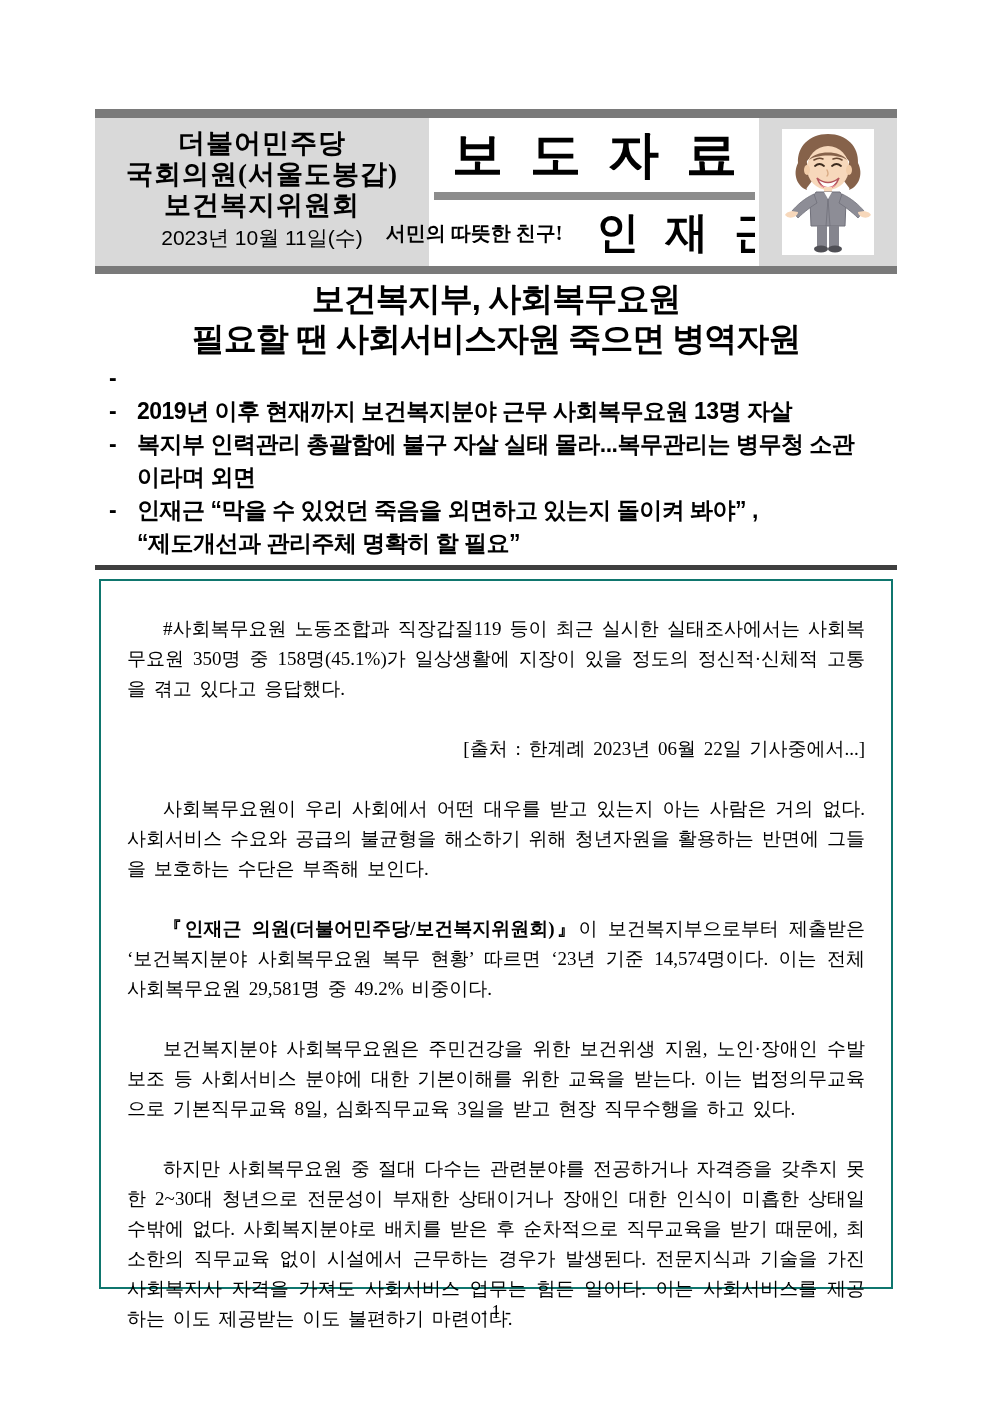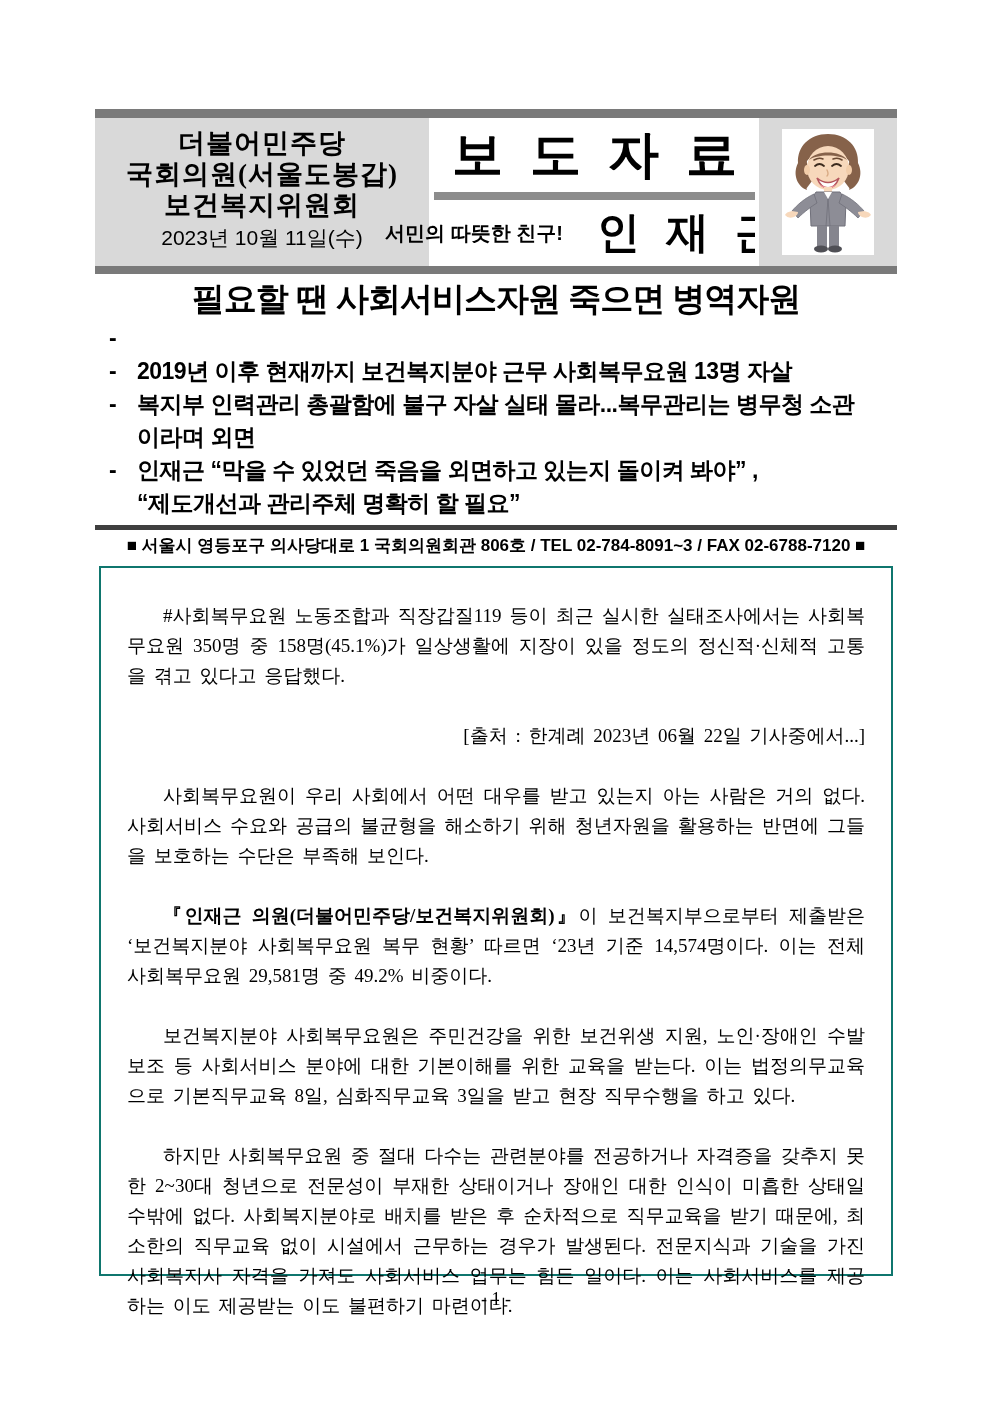--- a/index.html
+++ b/index.html
@@ -23,21 +23,21 @@
   .cell-left .org{font-weight:bold;font-size:27px;line-height:31px;letter-spacing:1px;}
   .cell-left .date{font-family:"Liberation Sans", sans-serif;font-size:21px;margin-top:3px;}
   .cell-mid{flex:1;display:flex;flex-direction:column;min-width:0;text-align:right;}
   .mid-top{height:74px;display:flex;align-items:center;justify-content:center;}
   .press-title{
     font-family:"Liberation Sans", sans-serif;font-weight:bold;
     font-size:51px;letter-spacing:27px;margin-left:27px;white-space:nowrap;
   }
   .mid-bar{height:8px;background:#8c8c8c;}
   .mid-bottom{flex:1;display:flex;align-items:center;justify-content:center;gap:16px;padding:4px 0;}
-  .slogan{font-weight:bold;font-size:20px;font-family:Liberation Sans, sans-serif;white-space:nowrap;}
+  .slogan{font-weight:bold;font-size:20px;font-family:Liberation Serif, serif;white-space:nowrap;}
   .mp-name{
     font-family:"Liberation Sans", sans-serif;font-weight:bold;
     font-size:43px;letter-spacing:26px;margin-left:18px;white-space:nowrap;
   }
   .cell-right{
     width:138px;background:#d9d9d9;border-left:4px solid #ffffff;
     display:flex;align-items:center;justify-content:center;
   }
   .photo-frame{width:92px;height:126px;background:#ffffff;display:block;}
 
@@ -143,20 +143,21 @@
 
             <ellipse cx="39" cy="120" rx="7" ry="3.4" fill="#4f4f55"></ellipse>
             <ellipse cx="53" cy="120" rx="7" ry="3.4" fill="#4f4f55"></ellipse>
           </svg>
         </div>
       </div>
       <div class="hbar bottom"></div>
     </div>
 
     <div class="headline">
+      <div>보건복지부, 사회복무요원</div>
       <div>필요할 땐 사회서비스자원 죽으면 병역자원</div>
     </div>
 
     <div class="bullets">
       <div class="bullet">
         <span class="dash">-</span>
       </div>
       <div class="bullet">
         <span class="dash">-</span>
         <span class="btxt">2019년 이후 현재까지 보건복지분야 근무 사회복무요원 13명 자살</span>
@@ -167,21 +168,20 @@
 이라며 외면</span>
       </div>
       <div class="bullet">
         <span class="dash">-</span>
         <span class="btxt">인재근 “막을 수 있었던 죽음을 외면하고 있는지 돌이켜 봐야” ,
 “제도개선과 관리주체 명확히 할 필요”</span>
       </div>
     </div>
 
     <div class="thick-rule"></div>
-    <div class="contact">■ 서울시 영등포구 의사당대로 1 국회의원회관 806호 / TEL 02-784-8091~3 / FAX 02-6788-7120 ■</div>
 
     <div class="textbox">
       <p class="para">#사회복무요원 노동조합과 직장갑질119 등이 최근 실시한 실태조사에서는 사회복무요원 350명 중 158명(45.1%)가 일상생활에 지장이 있을 정도의 정신적·신체적 고통을 겪고 있다고 응답했다.</p>
       <p class="para src">[출처 : 한계례 2023년 06월 22일 기사중에서...]</p>
       <p class="para">사회복무요원이 우리 사회에서 어떤 대우를 받고 있는지 아는 사람은 거의 없다. 사회서비스 수요와 공급의 불균형을 해소하기 위해 청년자원을 활용하는 반면에 그들을 보호하는 수단은 부족해 보인다.</p>
       <p class="para"><span class="b">『인재근 의원(더불어민주당/보건복지위원회)』</span><span>이 보건복지부으로부터 제출받은 ‘보건복지분야 사회복무요원 복무 현황’ 따르면 ‘23년 기준 14,574명이다. 이는 전체 사회복무요원 29,581명 중 49.2% 비중이다.</span></p>
       <p class="para">보건복지분야 사회복무요원은 주민건강을 위한 보건위생 지원, 노인·장애인 수발보조 등 사회서비스 분야에 대한 기본이해를 위한 교육을 받는다. 이는 법정의무교육으로 기본직무교육 8일, 심화직무교육 3일을 받고 현장 직무수행을 하고 있다.</p>
       <p class="para">하지만 사회복무요원 중 절대 다수는 관련분야를 전공하거나 자격증을 갖추지 못한 2~30대 청년으로 전문성이 부재한 상태이거나 장애인 대한 인식이 미흡한 상태일 수밖에 없다. 사회복지분야로 배치를 받은 후 순차적으로 직무교육을 받기 때문에, 최소한의 직무교육 없이 시설에서 근무하는 경우가 발생된다. 전문지식과 기술을 가진 사회복지사 자격을 가져도 사회서비스 업무는 힘든 일이다. 이는 사회서비스를 제공하는 이도 제공받는 이도 불편하기 마련이다.</p>
     </div>
 

